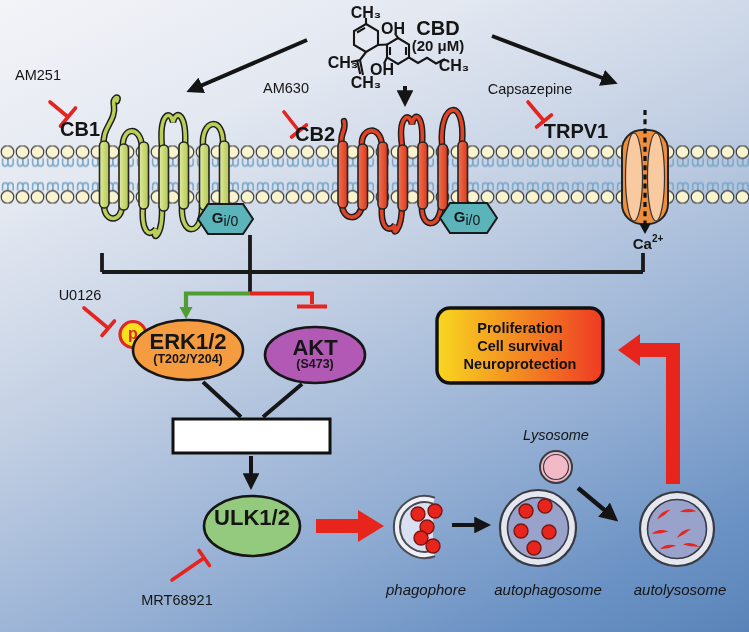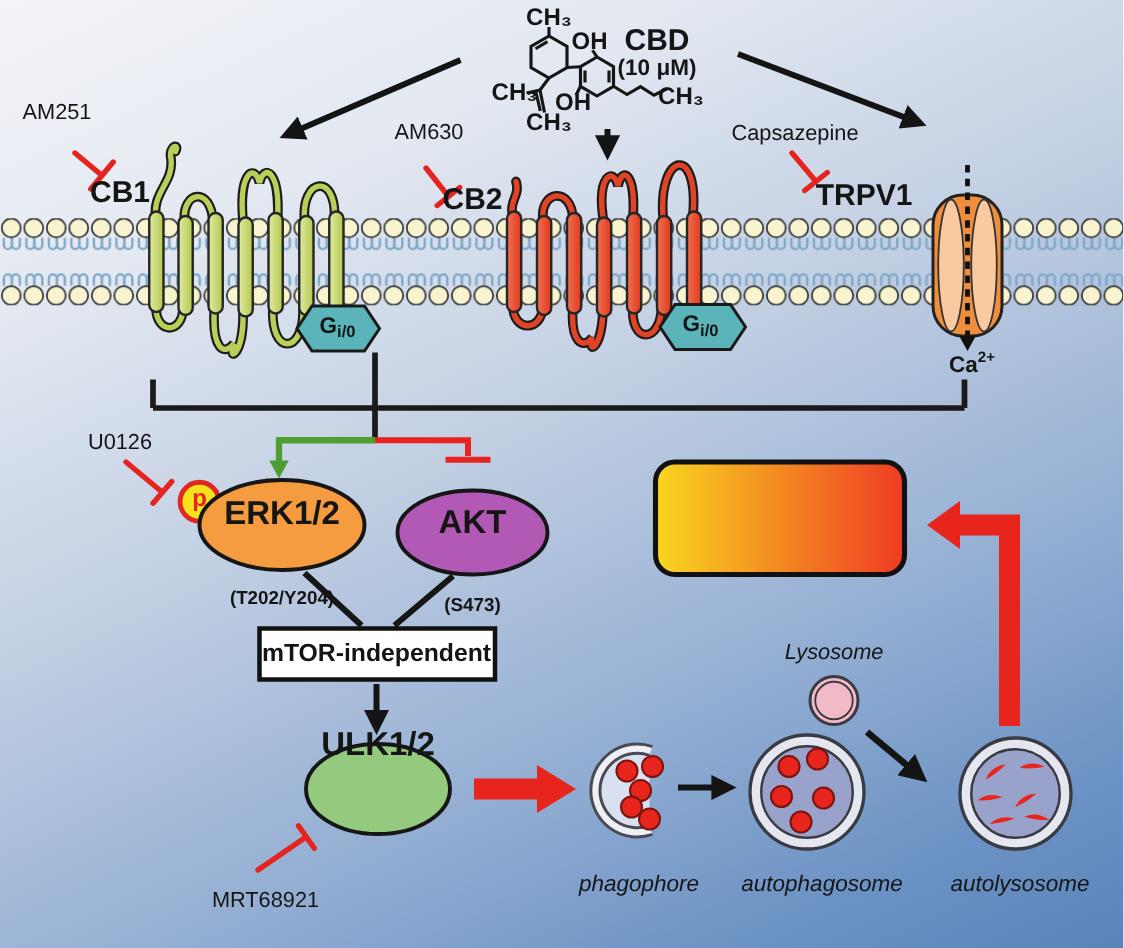--- a/index.html
+++ b/index.html
@@ -19,24 +19,24 @@
     line-height:1.05;
     text-align:center;
   }
   .b{font-weight:bold;}
   .i{font-style:italic;}
   .s21{font-size:20px;}
   .s18{font-size:22px;}
   .s16{font-size:16.5px;}
   .s15{font-size:15px;}
   .s14{font-size:14.5px;}
-  .s12{font-size:12.5px;margin-top:39px;}
+  .s12{font-size:12.5px;}
   .s11{font-size:16px;}
   .phos{color:#e02723;font-size:16px;font-weight:bold;}
-  .subsc{font-size:11px;vertical-align:-3px;font-weight:bold;}
+  .subsc{font-size:14px;vertical-align:-3px;font-weight:normal;}
   .supsc{font-size:10px;vertical-align:7px;font-weight:bold;}
   .outbox{
     position:absolute;left:437px;top:308px;width:166px;height:75px;
     display:flex;flex-direction:column;justify-content:center;align-items:center;
     font-weight:bold;font-size:14.5px;color:#111;
   }
   .outbox div{line-height:18px;}
 </style>
 </head>
 <body>
@@ -235,21 +235,21 @@
       <path d="M-8,2 Q-2,-5 8,-3 Q0,1 -8,2 Z" transform="translate(691,546) rotate(25)"></path>
     </g>
   </g>
 
   <path d="M666,484 L666,357 L640,357 L640,366 L618,350 L640,334 L640,343 L680,343 L680,484 Z" fill="#e8251d"></path>
 
   <rect x="437" y="308" width="166" height="75" rx="13" fill="url(#gradYR)" stroke="#111" stroke-width="3.4"></rect>
 </svg>
 
 <div class="lbl b s21" style="left:438px;top:28px">CBD</div>
-<div class="lbl b s15" style="left:438px;top:46px">(10 μM)</div>
+<div class="lbl b s15" style="left:438px;top:46px">(20 μM)</div>
 
 <div class="lbl b s11" style="left:366px;top:13px">CH₃</div>
 <div class="lbl b s11" style="left:393px;top:29px">OH</div>
 <div class="lbl b s11" style="left:343px;top:63px">CH₃</div>
 <div class="lbl b s11" style="left:382px;top:70px">OH</div>
 <div class="lbl b s11" style="left:366px;top:83px">CH₃</div>
 <div class="lbl b s11" style="left:454px;top:66px">CH₃</div>
 
 <div class="lbl s14" style="left:38px;top:76px">AM251</div>
 <div class="lbl b s21" style="left:80px;top:129px">CB1</div>
@@ -264,23 +264,27 @@
 <div class="lbl b s15" style="left:648px;top:243px"><span>Ca</span><span class="supsc">2+</span></div>
 
 <div class="lbl s14" style="left:80px;top:296px">U0126</div>
 <div class="lbl phos" style="left:133px;top:334px">p</div>
 
 <div class="lbl b s18" style="left:188px;top:342px">ERK1/2</div>
 <div class="lbl b s12" style="left:188px;top:360px">(T202/Y204)</div>
 <div class="lbl b s18" style="left:315px;top:348px">AKT</div>
 <div class="lbl b s12" style="left:315px;top:365px">(S473)</div>
 
-<div class="lbl b s16" style="left:251px;top:436px">mTOR-independent</div>
-<div class="lbl b s18" style="left:252px;top:496px">ULK1/2</div>
+<div class="lbl b s18" style="left:252px;top:518px">ULK1/2</div>
 <div class="lbl s14" style="left:177px;top:601px">MRT68921</div>
 
+<div class="outbox">
+  <div>Proliferation</div>
+  <div>Cell survival</div>
+  <div>Neuroprotection</div>
+</div>
 
 <div class="lbl i s14" style="left:556px;top:436px">Lysosome</div>
 <div class="lbl i s15" style="left:426px;top:590px">phagophore</div>
 <div class="lbl i s15" style="left:548px;top:590px">autophagosome</div>
 <div class="lbl i s15" style="left:680px;top:590px">autolysosome</div>
 
 </div>
 
 </body></html>

